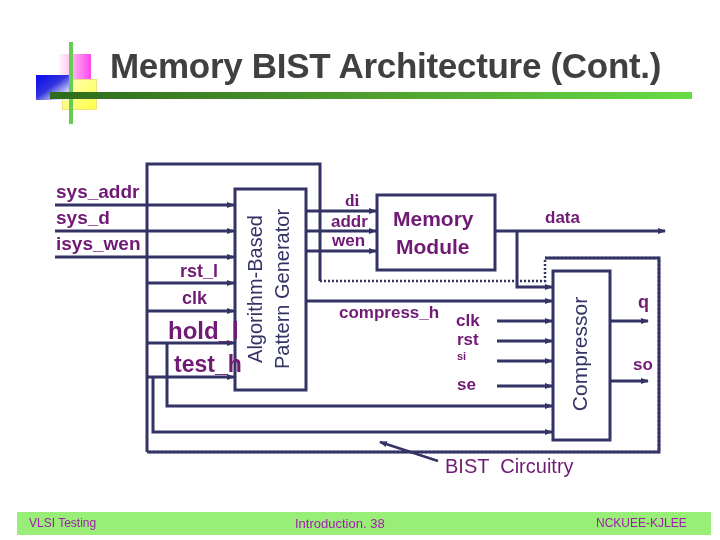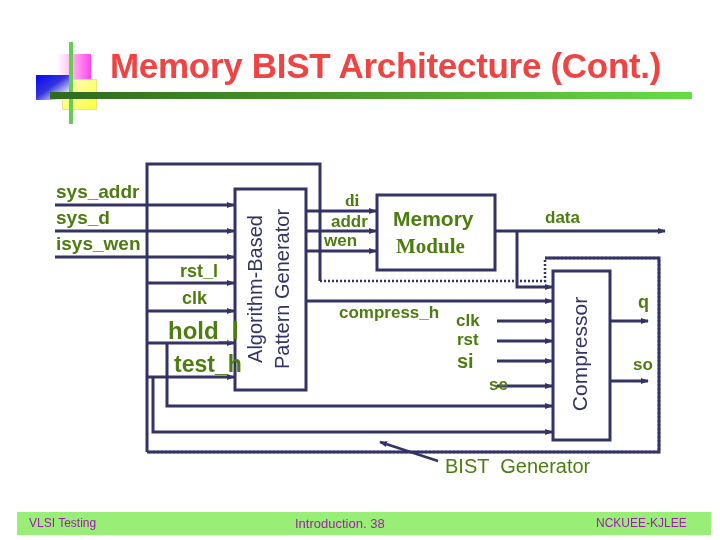--- a/index.html
+++ b/index.html
@@ -1,21 +1,21 @@
 <!DOCTYPE html>
 <html><head>
   <meta charset="utf-8">
   <style>
     html, body { margin: 0; padding: 0; background: #ffffff; }
     body { width: 720px; height: 540px; position: relative; overflow: hidden; font-family: "Liberation Sans", sans-serif; }
     .deco { position: absolute; }
     .title {
       position: absolute; left: 110px; top: 46px;
       font-family: "Liberation Sans", sans-serif; font-weight: bold;
-      font-size: 35px; color: #ef4444; letter-spacing: -0.3px;
+      font-size: 35px; color: #404040; letter-spacing: -0.3px;
       white-space: nowrap;
     }
     .green-bar {
       position: absolute; left: 50px; top: 92px; width: 642px; height: 7px;
       background: linear-gradient(to right, #2e6b1d, #4f9e2f 50%, #66dd44);
     }
     .vline {
       position: absolute; left: 69px; top: 42px; width: 4px; height: 82px; background: #66cc55;
     }
     .sq-pink {
@@ -27,21 +27,21 @@
       background: linear-gradient(to bottom right, #ffffc0, #ffff44);
       border: 1px solid #f0e080; box-sizing: border-box;
     }
     .sq-blue {
       position: absolute; left: 36px; top: 75px; width: 35px; height: 25px;
       background: linear-gradient(to bottom right, #1111ee 10%, #3333dd 45%, #ddddff 80%, #ffffff);
     }
     svg.diagram { position: absolute; left: 0; top: 0; }
     .lbl {
       position: absolute; font-family: "Liberation Sans", sans-serif; font-weight: bold;
-      color: #4d7c0f; white-space: nowrap; line-height: 1;
+      color: #701a75; white-space: nowrap; line-height: 1;
     }
     .vert {
       position: absolute; transform: rotate(-90deg); transform-origin: center center;
       font-family: "Liberation Sans", sans-serif; color: #333366; white-space: nowrap;
       text-align: center; line-height: 1;
     }
     .footer {
       position: absolute; left: 17px; top: 512px; width: 694px; height: 23px;
       background: #99ee77;
     }
@@ -120,36 +120,36 @@
 <div class="lbl" style="left:180px; top:262px; font-size:18px;">rst_l</div>
 <div class="lbl" style="left:182px; top:289px; font-size:18px;">clk</div>
 <div class="lbl" style="left:168px; top:319px; font-size:24px;">hold_l</div>
 <div class="lbl" style="left:174px; top:353px; font-size:23px;">test_h</div>
 
 <div class="vert" style="left:158px; top:276px; width:200px; height:26px; font-size:20px;">Algorithm-Based</div>
 <div class="vert" style="left:185px; top:276px; width:200px; height:26px; font-size:20px;">Pattern Generator</div>
 
 <div class="lbl" style="left:345px; top:192px; font-size:17px;font-family:Liberation Serif, serif;">di</div>
 <div class="lbl" style="left:331px; top:213px; font-size:17px;">addr</div>
-<div class="lbl" style="left:324px; top:232px; font-size:17px;">wen</div>
+<div class="lbl" style="left:332px; top:232px; font-size:17px;">wen</div>
 
 <div class="lbl" style="left:393px; top:208px; font-size:21px;">Memory</div>
-<div class="lbl" style="left:396px; top:236px; font-size:21px;font-family:Liberation Serif, serif;">Module</div>
+<div class="lbl" style="left:396px; top:236px; font-size:21px;">Module</div>
 
 <div class="lbl" style="left:545px; top:209px; font-size:17px;">data</div>
 
 <div class="lbl" style="left:339px; top:304px; font-size:17px;">compress_h</div>
 <div class="lbl" style="left:456px; top:312px; font-size:17px;">clk</div>
 <div class="lbl" style="left:457px; top:331px; font-size:17px;">rst</div>
-<div class="lbl" style="left:457px; top:351px; font-size:20px;">si</div>
-<div class="lbl" style="left:457px; top:376px; font-size:17px;margin-left:32px;">se</div>
+<div class="lbl" style="left:457px; top:351px; font-size:11px;">si</div>
+<div class="lbl" style="left:457px; top:376px; font-size:17px;">se</div>
 
 <div class="vert" style="left:501px; top:342px; width:160px; height:24px; font-size:21px;">Compressor</div>
 
 <div class="lbl" style="left:638px; top:293px; font-size:18px;">q</div>
 <div class="lbl" style="left:633px; top:356px; font-size:17px;">so</div>
 
-<div class="lbl" style="left:445px; top:456px; font-size:20px; font-weight:normal; white-space:pre;">BIST  Generator</div>
+<div class="lbl" style="left:445px; top:456px; font-size:20px; font-weight:normal; white-space:pre;">BIST  Circuitry</div>
 
 <div class="footer"></div>
 <div class="foot-txt" style="left:29px;">VLSI Testing</div>
 <div class="foot-txt" style="left:295px; font-size:13px;">Introduction. 38</div>
 <div class="foot-txt" style="left:596px;">NCKUEE-KJLEE</div>
 
 </body></html>

